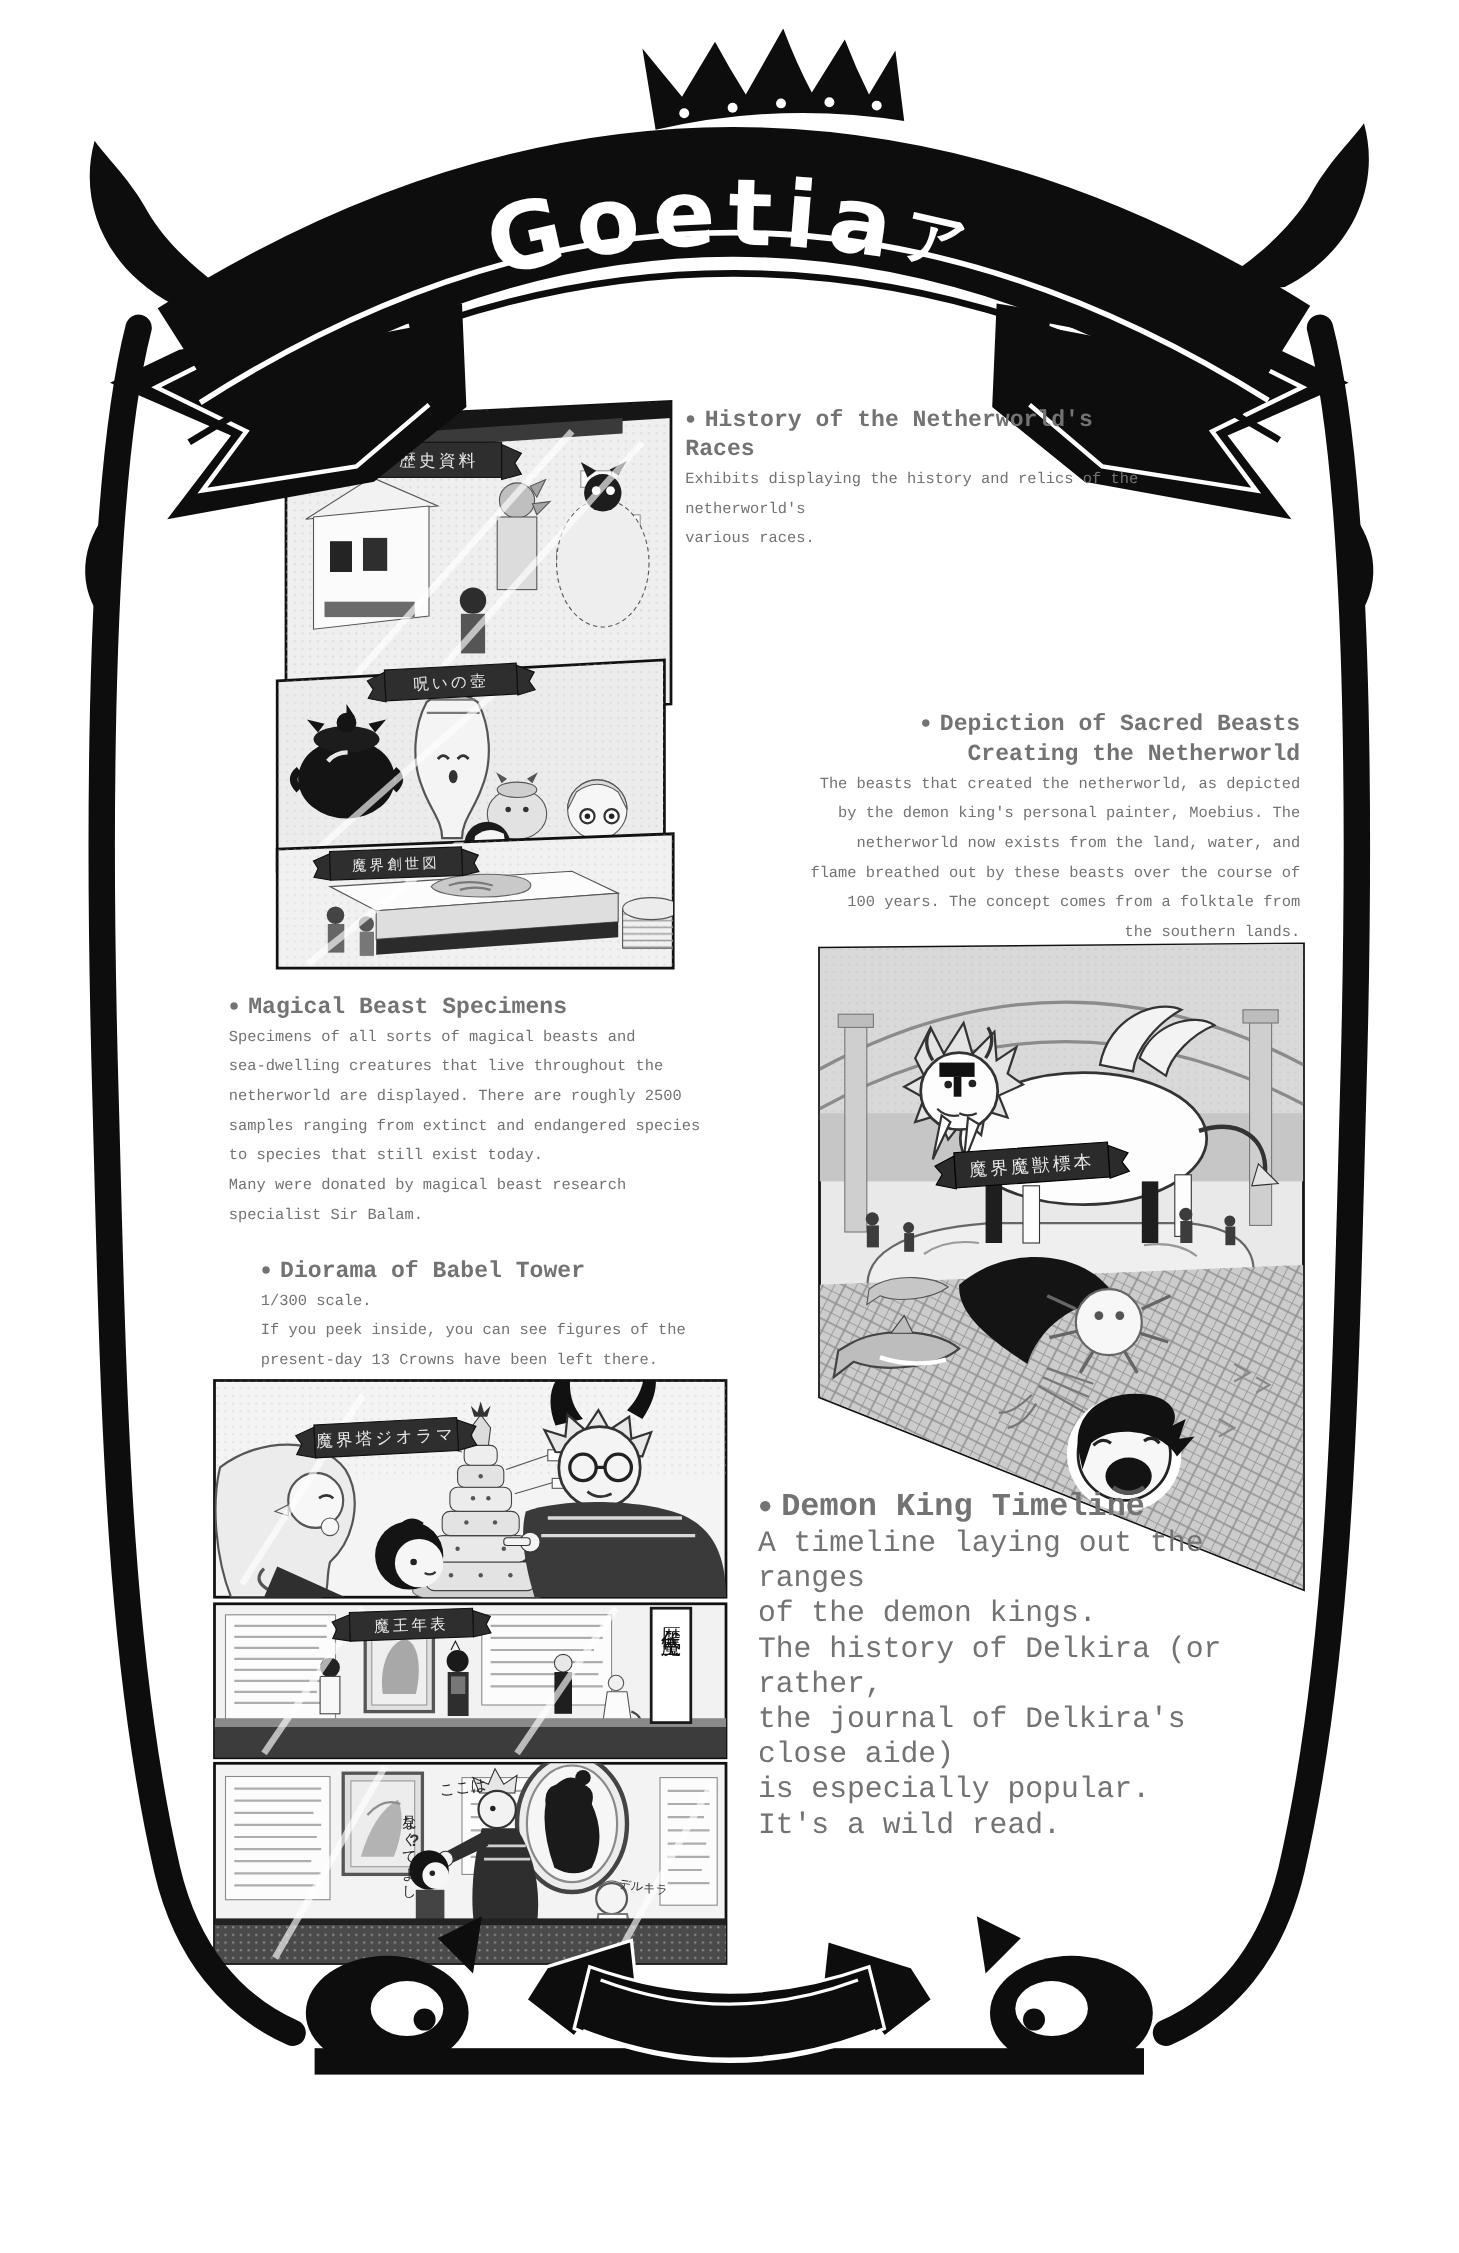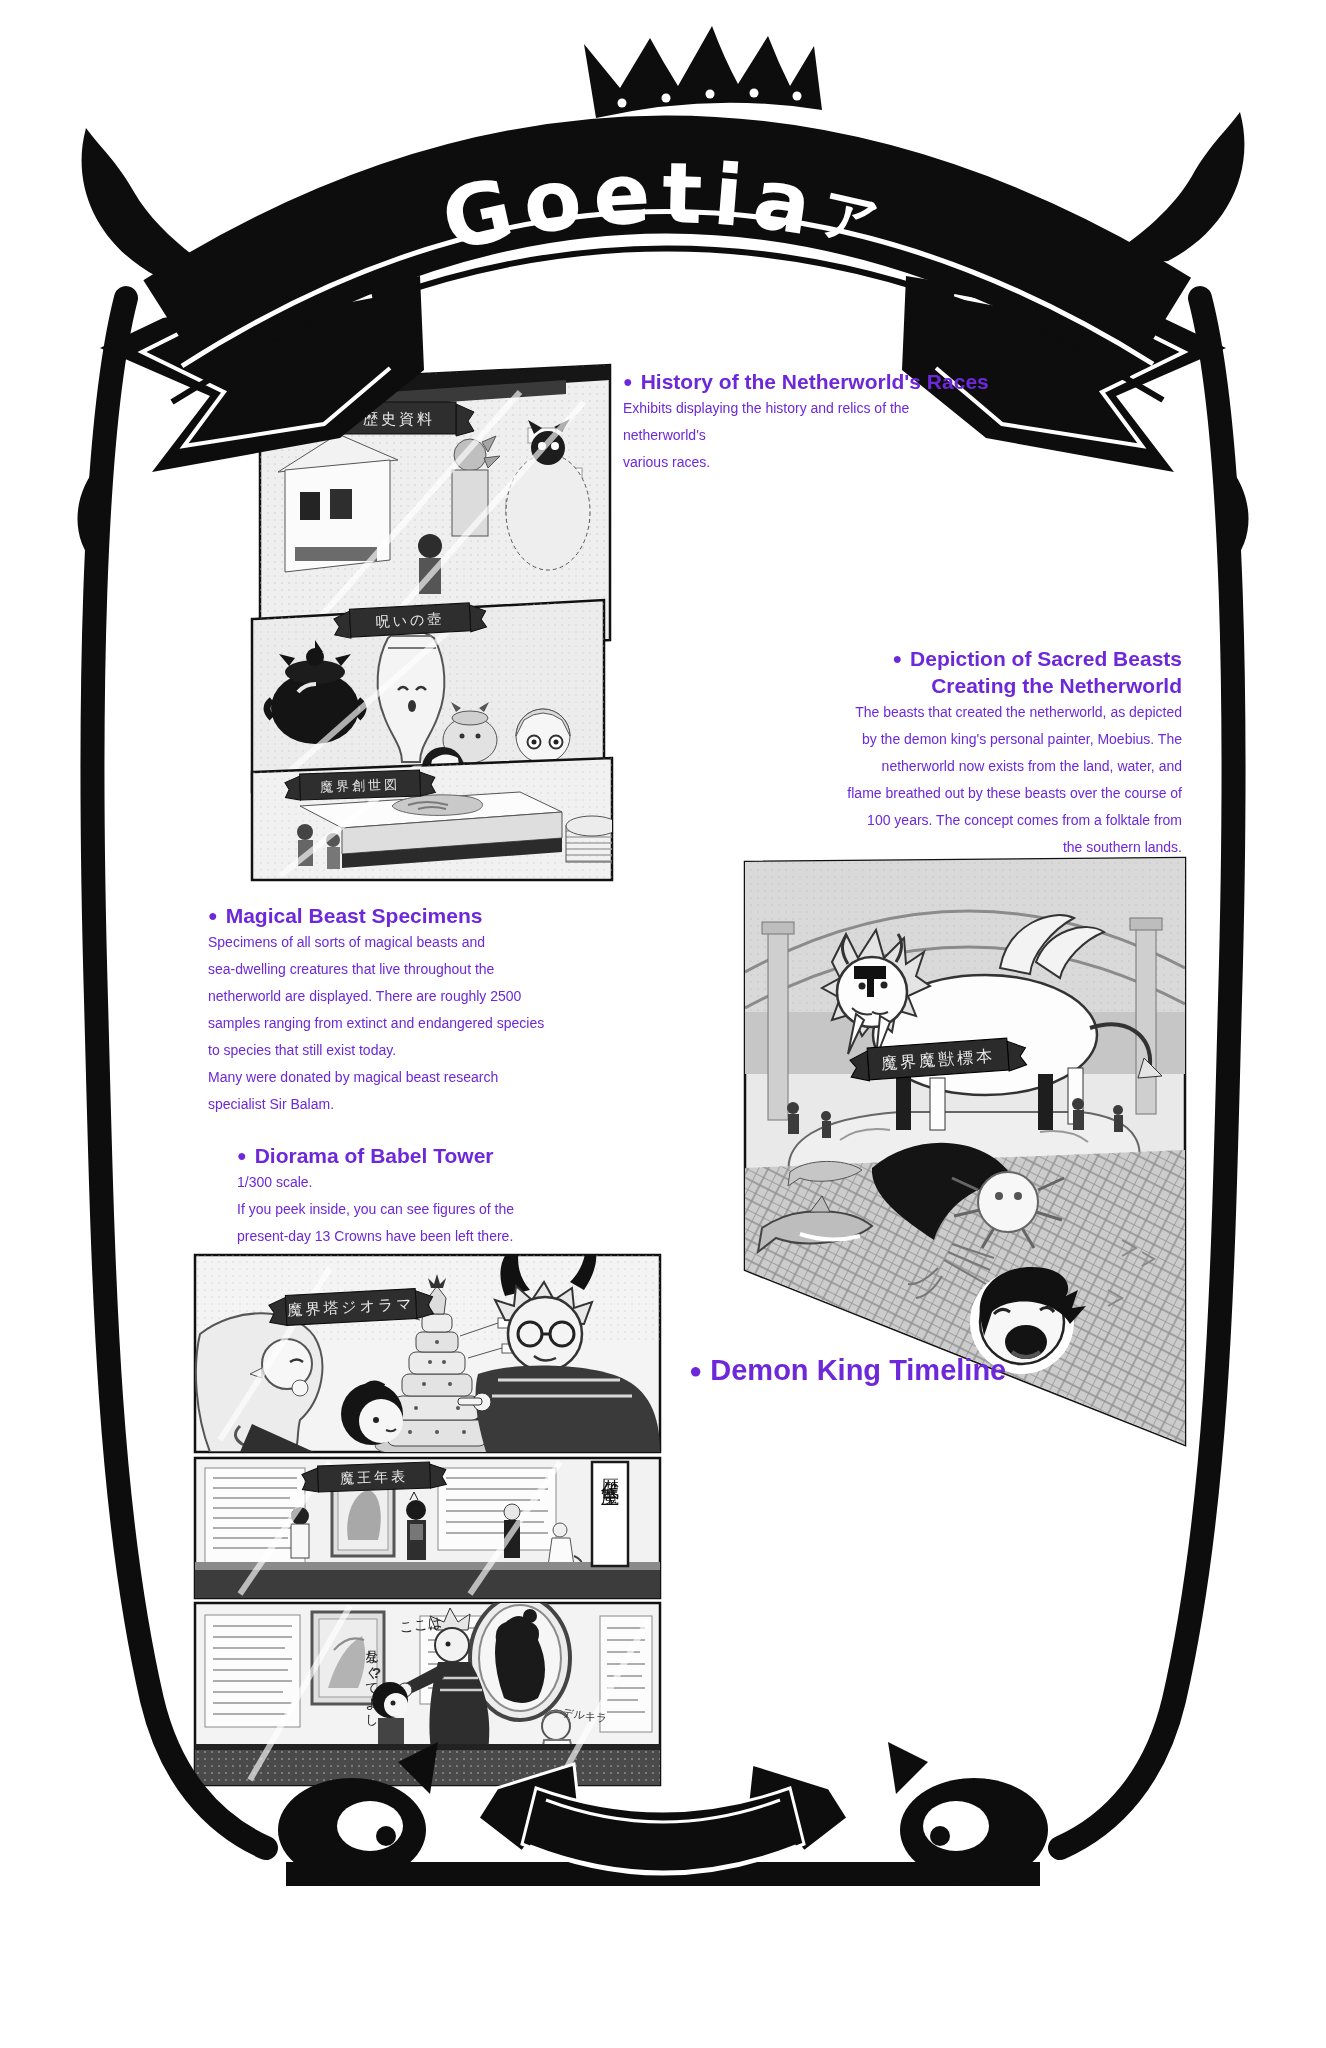--- a/index.html
+++ b/index.html
@@ -1,21 +1,21 @@
 <!DOCTYPE html>
 <html><head>
 <meta charset="utf-8">
 <style>
   html,body{margin:0;padding:0;background:#ffffff;}
   #page{position:relative;width:1326px;height:2048px;background:#fff;overflow:hidden;
         font-family:"Liberation Sans",sans-serif;}
   svg.layer{position:absolute;left:0;top:0;width:1326px;height:2048px;}
   #artwork{z-index:1;}
   #frame{z-index:2;}
-  .tb{position:absolute;z-index:3;color:#6d28d9;}
+  .tb{position:absolute;z-index:3;color:#737373;font-family:Liberation Mono, monospace;}
   .tb h3{margin:0;font-weight:bold;font-size:21px;line-height:27px;white-space:pre-wrap;}
   .tb p{margin:0;font-size:14px;line-height:27px;white-space:pre-line;}
   .tb .bullet{font-size:16px;margin-right:8px;vertical-align:2px;}
   .tb.big h3{font-size:29px;line-height:36px;}
   .tb.big p{font-size:27px;line-height:32px;}
   .jp-ribbon-text{fill:#e9e9e9;letter-spacing:3px;}
   .placard-line{stroke:#adadad;stroke-width:2;}
   .glare{stroke:#ffffff;stroke-opacity:.65;stroke-width:6;}
 </style>
 </head>
@@ -603,15 +603,21 @@
 
 <div class="tb" style="left:210px; top:1142px; width:470px;margin-left:27px;">
   <h3><span class="bullet">●</span><span>Diorama of Babel Tower</span></h3>
   <p>1/300 scale.
 If you peek inside, you can see figures of the
 present-day 13 Crowns have been left there.</p>
 </div>
 
 <div class="tb big" style="left:689px; top:1352px; width:480px;">
   <h3><span class="bullet" style="font-size:22px;">●</span><span>Demon King Timeline</span></h3>
+  <p>A timeline laying out the ranges
+of the demon kings.
+The history of Delkira (or rather,
+the journal of Delkira's close aide)
+is especially popular.
+It's a wild read.</p>
 </div>
 
 </div>
 
 </body></html>

